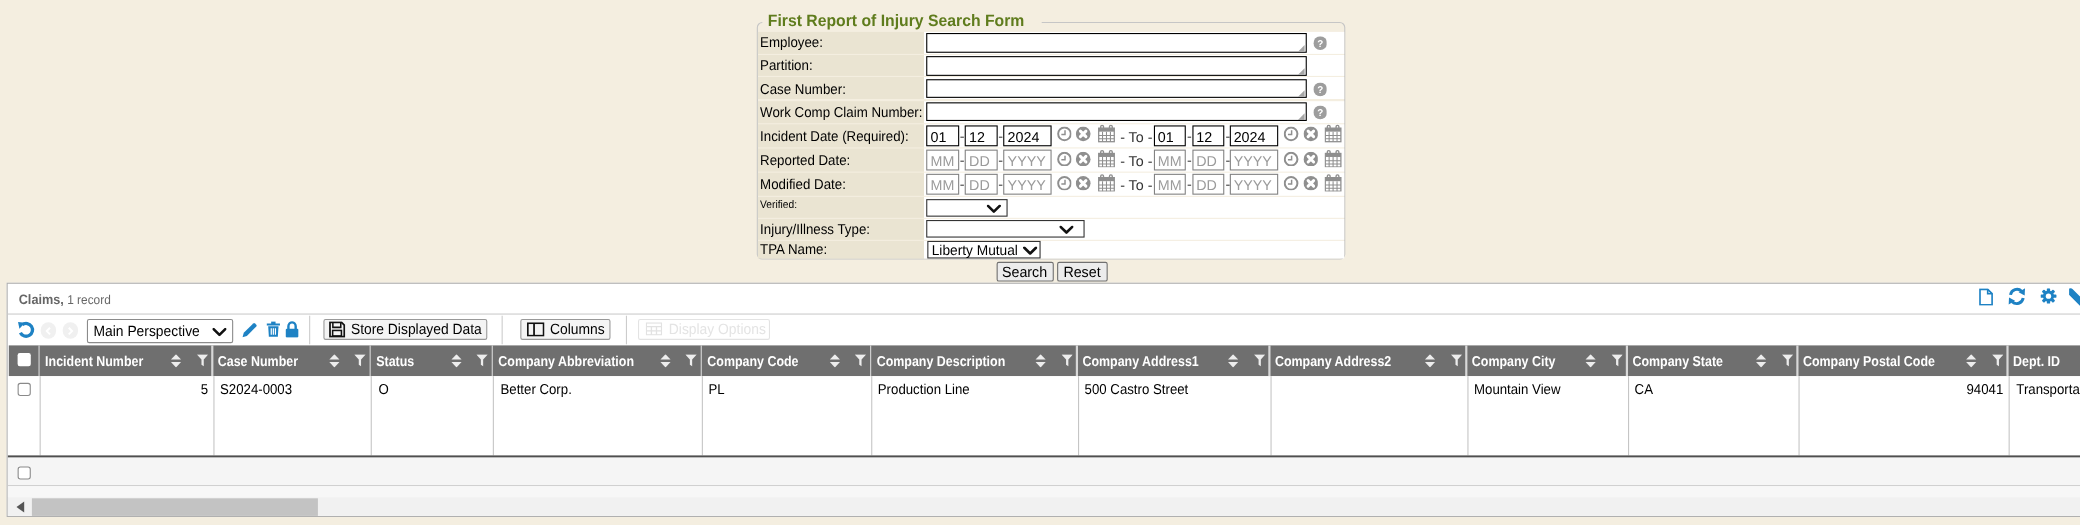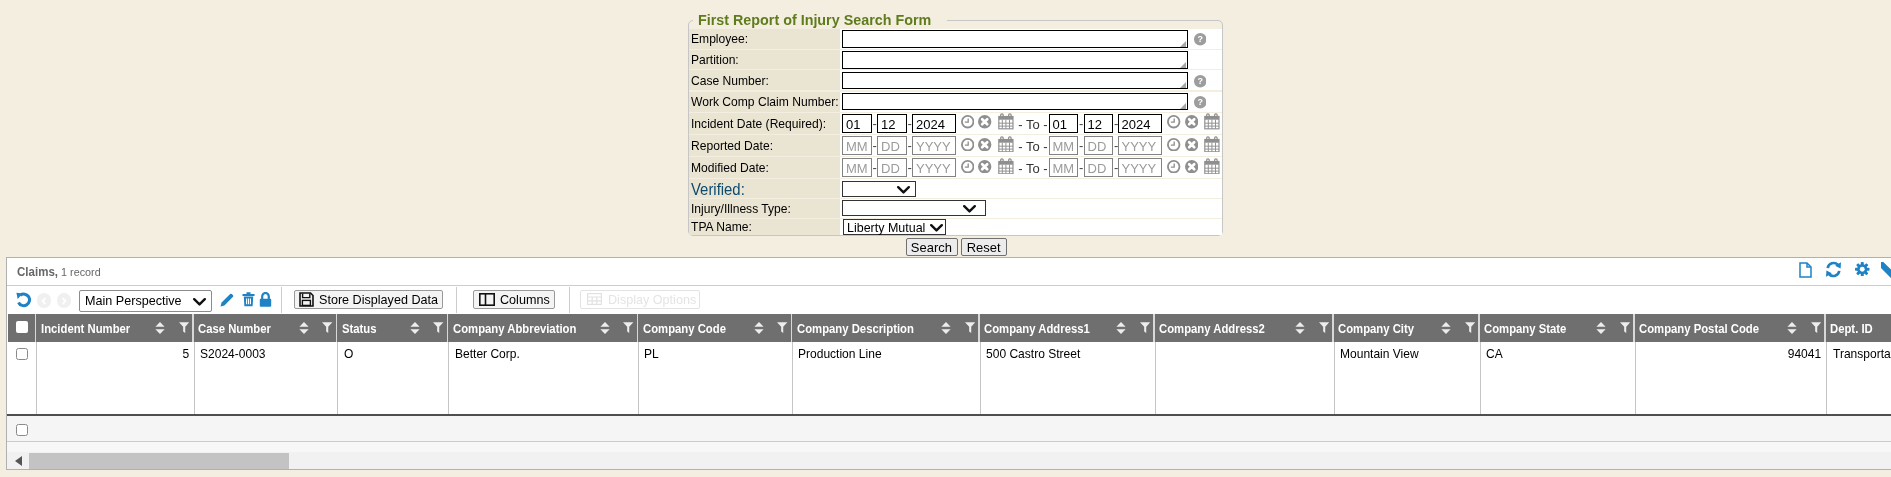--- a/index.html
+++ b/index.html
@@ -41,21 +41,21 @@
 <div class="abs" style="left:840px;top:199.0px;width:382px;height:18.5px;background:#fff;"></div>
 <div class="abs" style="left:689px;top:218.5px;width:151px;height:16.0px;background:#eae4d2;"></div>
 <div class="abs" style="left:840px;top:218.5px;width:382px;height:16.0px;background:#fff;"></div>
 <div class="abs" style="left:691px;top:31.0px;font-size:13px;color:#000;"><span class="rx">Employee:</span></div>
 <div class="abs" style="left:691px;top:52.2px;font-size:13px;color:#000;"><span class="rx">Partition:</span></div>
 <div class="abs" style="left:691px;top:72.64999999999999px;font-size:13px;color:#000;"><span class="rx">Case Number:</span></div>
 <div class="abs" style="left:691px;top:94.0px;font-size:13px;color:#000;"><span class="rx">Work Comp Claim Number:</span></div>
 <div class="abs" style="left:691px;top:116.2px;font-size:13px;color:#000;"><span class="rx">Incident Date (Required):</span></div>
 <div class="abs" style="left:691px;top:138.0px;font-size:13px;color:#000;"><span class="rx">Reported Date:</span></div>
 <div class="abs" style="left:691px;top:160.04999999999998px;font-size:13px;color:#000;"><span class="rx">Modified Date:</span></div>
-<div class="abs" style="left:691px;top:180.85px;font-size:16px;color:#0c4a6e;"><span class="rx">Verified:</span></div>
+<div class="abs" style="left:691px;top:180.85px;font-size:10px;color:#000000;"><span class="rx">Verified:</span></div>
 <div class="abs" style="left:691px;top:200.75px;font-size:13px;color:#000;"><span class="rx">Injury/Illness Type:</span></div>
 <div class="abs" style="left:691px;top:219.0px;font-size:13px;color:#000;"><span class="rx">TPA Name:</span></div>
 <div class="inp" style="left:842px;top:30px;width:345.5px;height:17.8px;"></div>
 <div class="grip" style="left:1180.0px;top:40.8px;"></div>
 <svg class="abs" style="left:1193.5px;top:33px" width="12.5" height="12.5" viewBox="0 0 16 16">
     <circle cx="8" cy="8" r="8" fill="#9d9d9d"></circle>
     <text x="8" y="12" text-anchor="middle" font-family="Liberation Sans" font-size="11.5" font-weight="bold" fill="#fff">?</text>
   </svg>
 <div class="inp" style="left:842px;top:51px;width:345.5px;height:17.8px;"></div>
 <div class="grip" style="left:1180.0px;top:61.8px;"></div>

